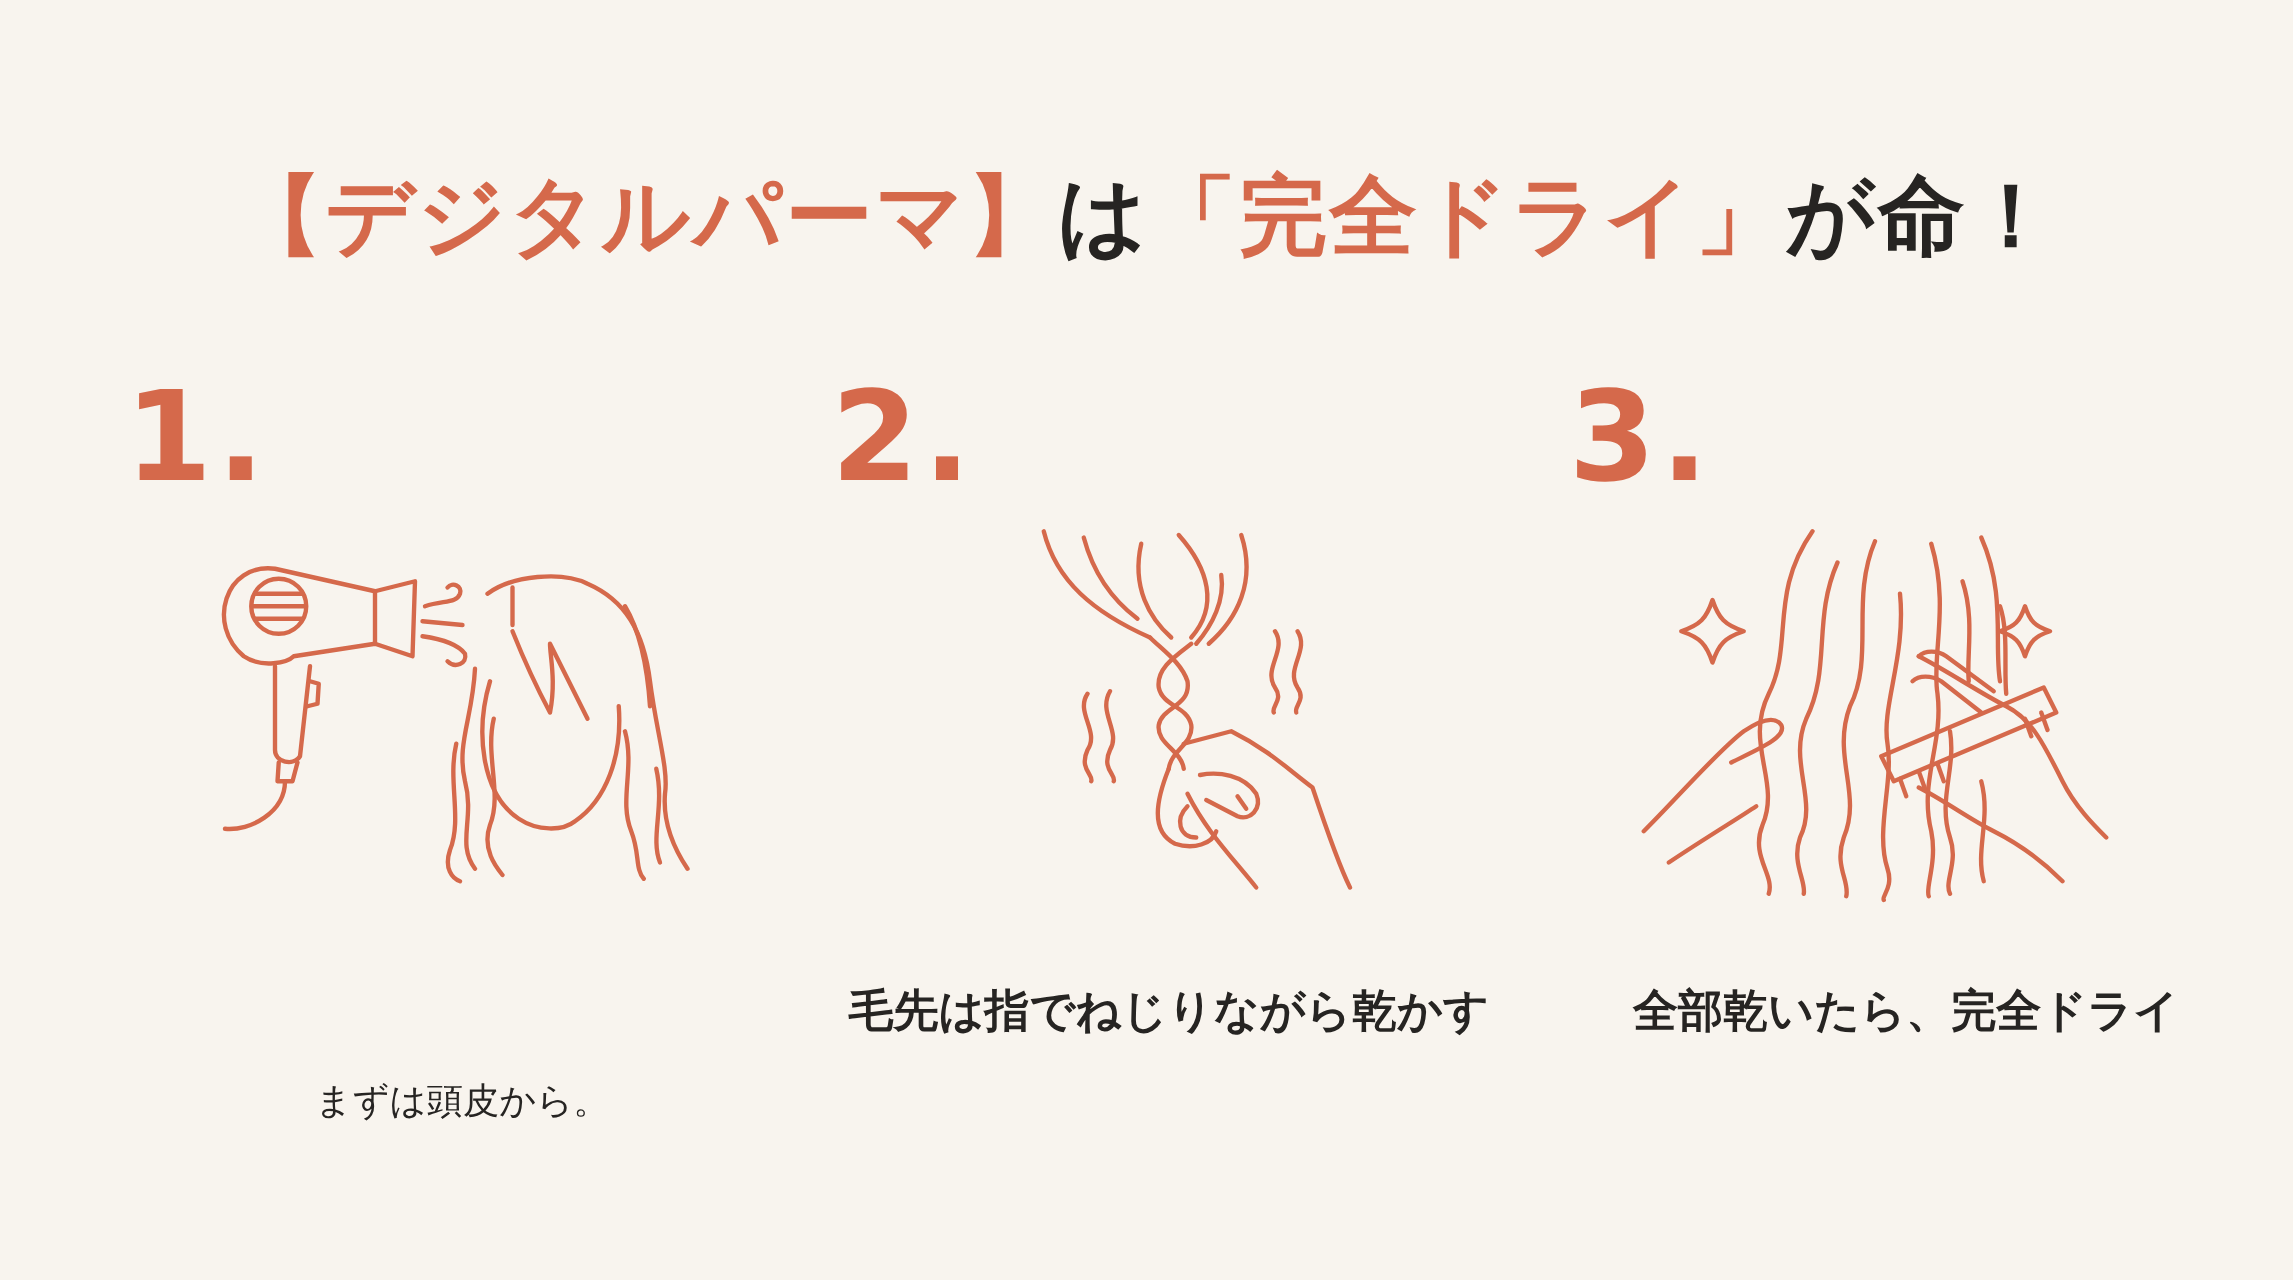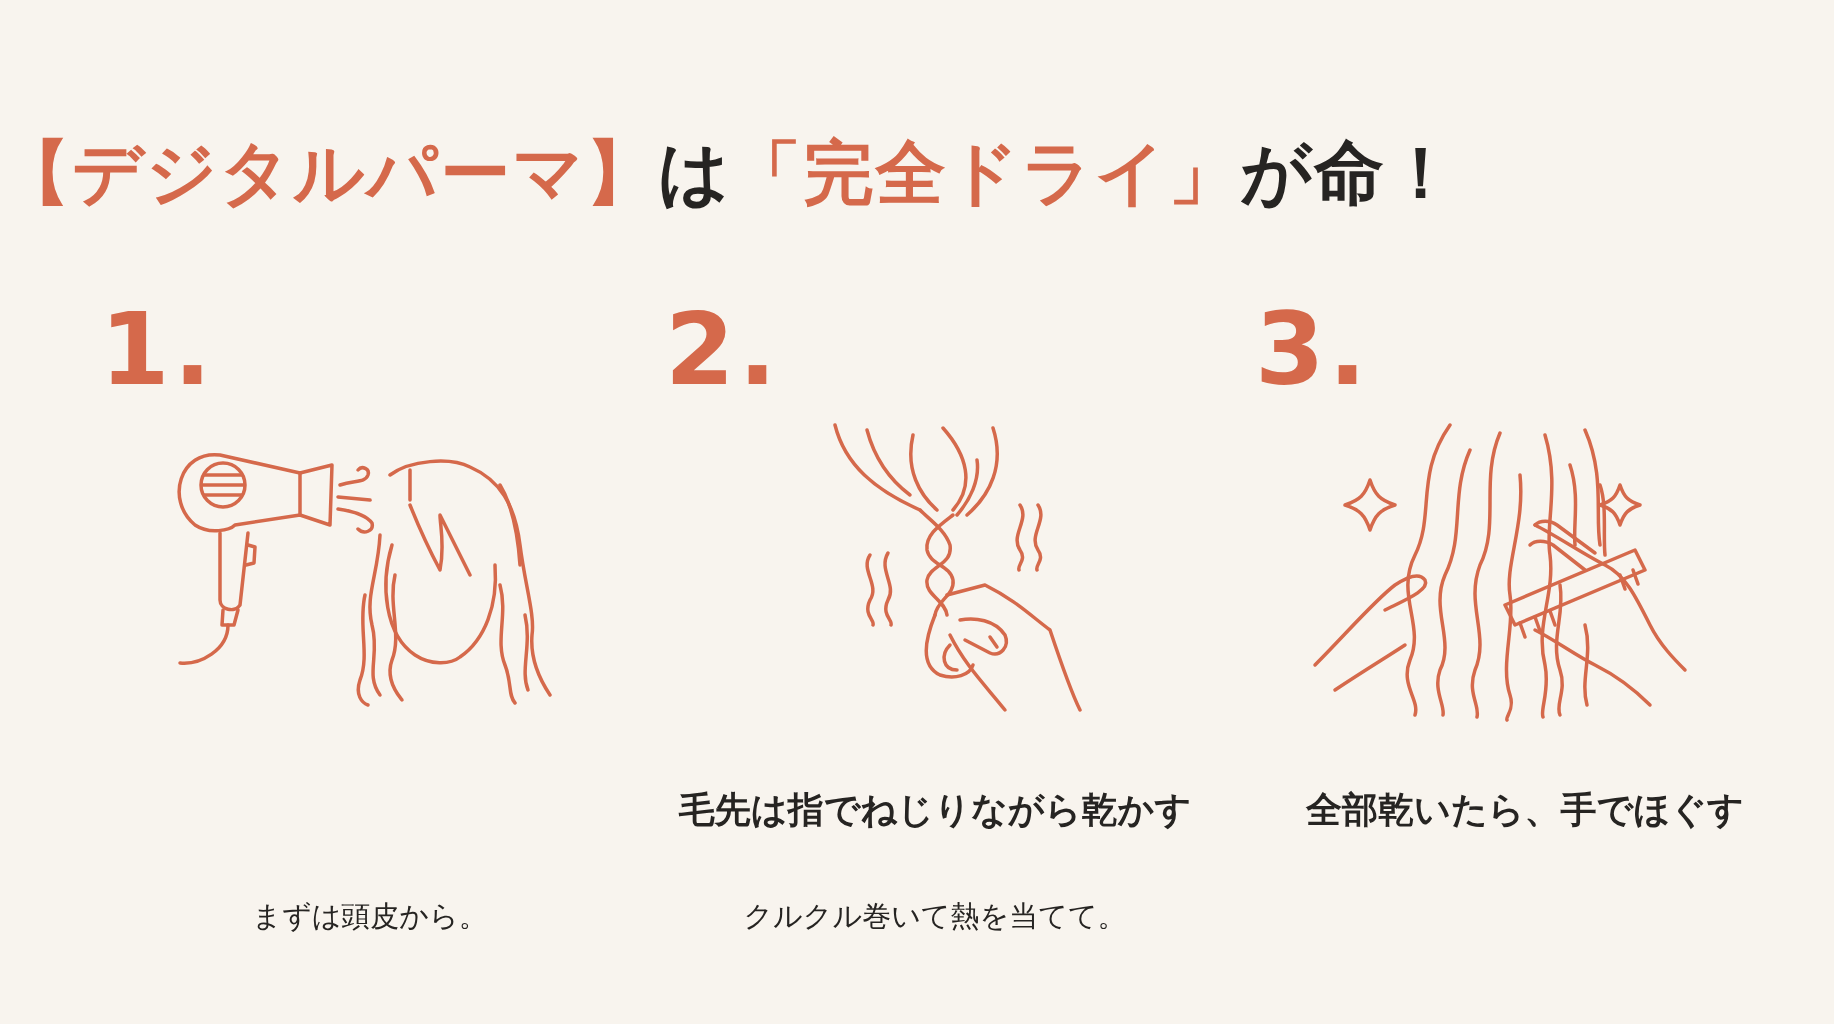--- a/index.html
+++ b/index.html
@@ -12,20 +12,21 @@
       background: #f8f4ee;
       overflow: hidden;
       position: relative;
       font-family: "DejaVu Sans", "Liberation Sans", sans-serif;
     }
     .title {
       position: absolute;
       top: 128px;
       left: 0;
       width: 1834px;
+      text-align: center;
       font-size: 70px;
       font-weight: bold;
       letter-spacing: 2px;
       line-height: 90px;
       white-space: nowrap;
     }
     .title .accent { color: #d5694b; }
     .title .dark { color: #262422; }
 
     .step {
@@ -82,21 +83,21 @@
     .step-desc {
       position: absolute;
       top: 555px;
       left: -40px;
       width: 620px;
       text-align: center;
       font-size: 29px;
       color: #262422;
       line-height: 50px;
     }
-    .step-desc span { display: block; margin-top: 36px; }
+    .step-desc span { display: block; }
   </style>
 </head>
 <body>
 
 <div class="title">
   <span class="accent">【デジタルパーマ】</span><span class="dark">は</span><span class="accent">「完全ドライ」</span><span class="dark">が命！</span>
 </div>
 
 <div class="step step-1">
   <div class="step-number">1.</div>
@@ -167,23 +168,20 @@
       <path d="M245,210 C260,240 280,260 300,285"></path>
 
       <path d="M165,130 C155,145 175,160 165,175 C158,190 170,195 168,200"></path>
       <path d="M183,128 C173,145 192,160 183,175 C176,190 188,195 186,200"></path>
 
       <path d="M315,80 C325,95 305,110 315,125 C322,135 312,140 314,145"></path>
       <path d="M333,80 C343,95 323,110 333,125 C340,135 330,140 332,145"></path>
     </svg>
   </div>
   <div class="step-heading">毛先は指でねじりながら乾かす</div>
-  <div class="step-desc">
-    <span>クルクル巻いて熱を当てて。</span>
-  </div>
 </div>
 
 <div class="step step-3">
   <div class="step-number">3.</div>
   <div class="illustration">
     <svg viewBox="0 0 480 300">
 
       <path d="M75,55 C80,70 85,75 100,80 C85,85 80,90 75,105 C70,90 65,85 50,80 C65,75 70,70 75,55 Z"></path>
       <path d="M325,60 C329,72 333,76 345,80 C333,84 329,88 325,100 C321,88 317,84 305,80 C317,76 321,72 325,60 Z"></path>
 
@@ -207,14 +205,14 @@
       <path d="M255,186 L260,200"></path>
       <path d="M325,150 L330,164"></path>
       <path d="M338,145 L343,159"></path>
 
       <path d="M240,100 C260,110 290,130 310,140 C330,150 340,170 355,200 C365,220 380,235 390,245"></path>
       <path d="M240,100 C245,95 255,95 262,100 L300,128"></path>
       <path d="M235,120 C240,115 250,115 258,120 L290,145"></path>
       <path d="M240,205 C260,215 280,230 300,240 C320,250 340,265 355,280"></path>
     </svg>
   </div>
-  <div class="step-heading">全部乾いたら、手でほぐす</div>
+  <div class="step-heading">全部乾いたら、完全ドライ</div>
 </div>
 
 </body></html>

